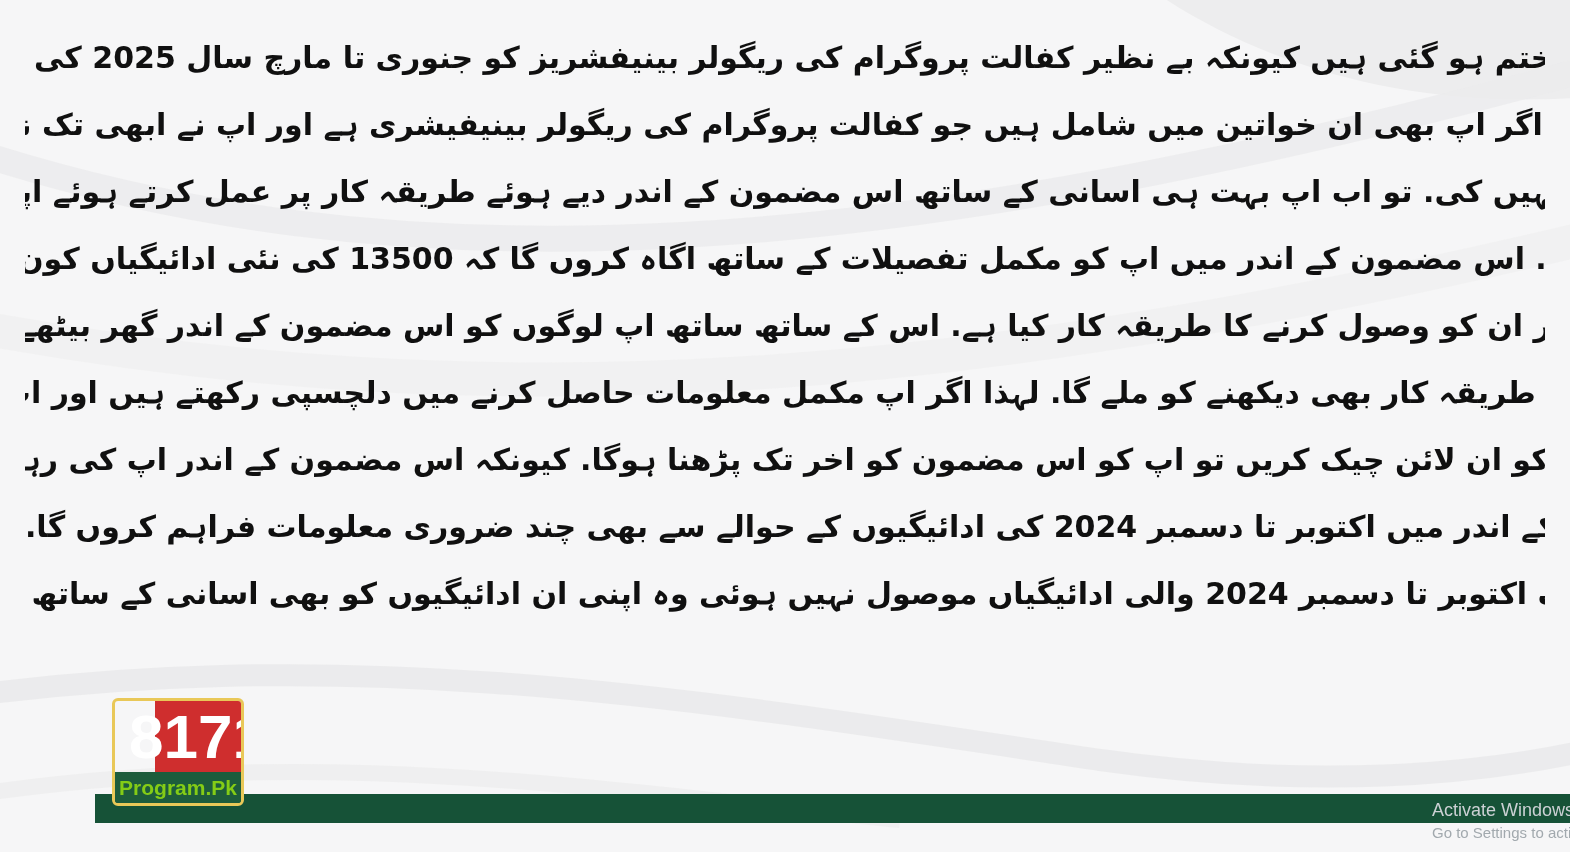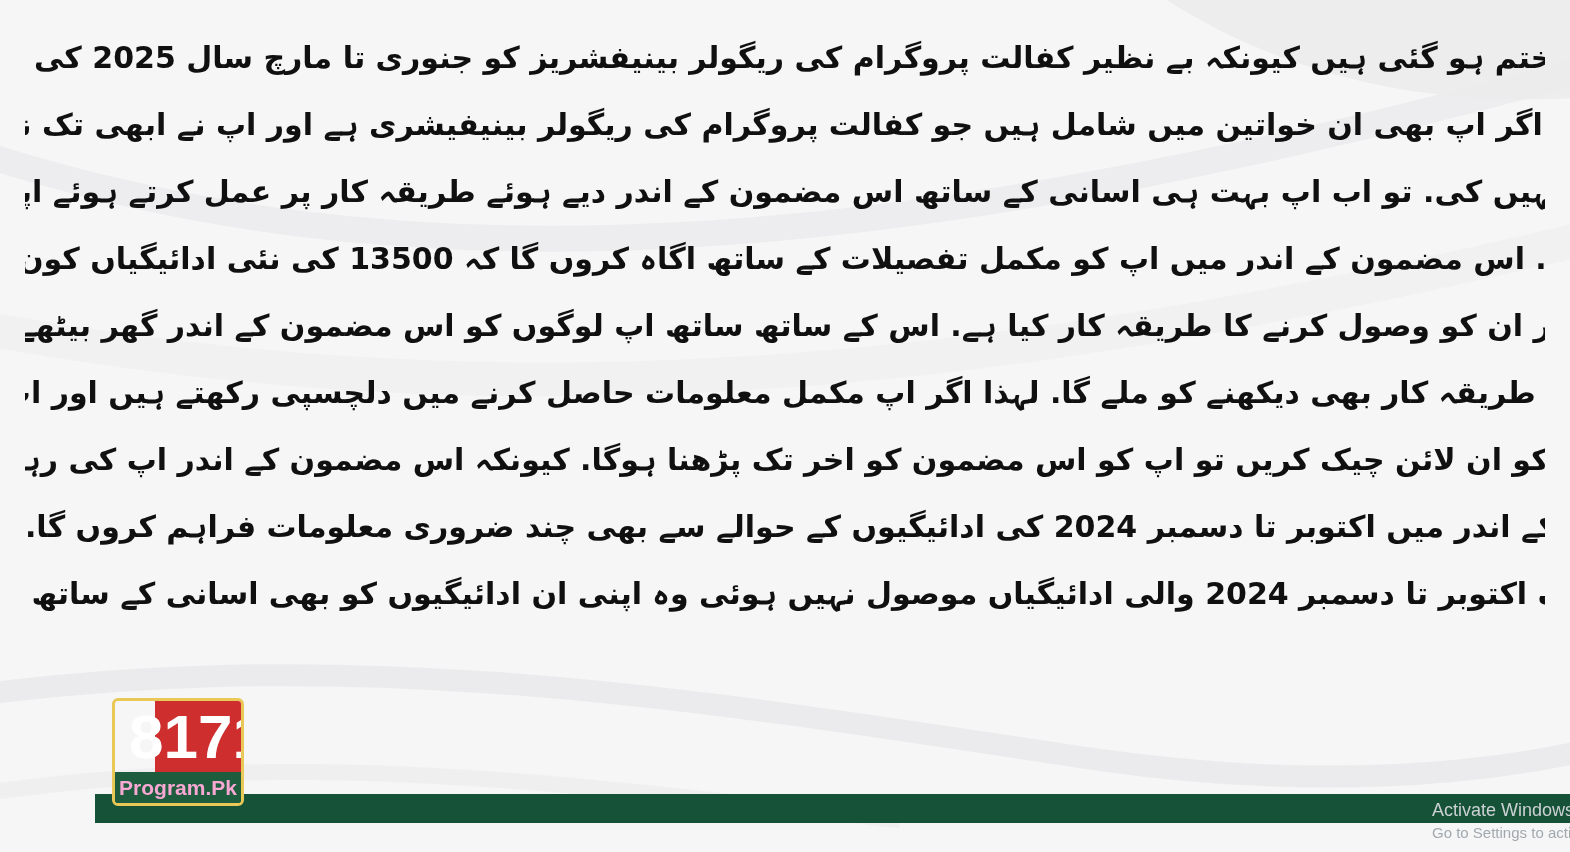--- a/index.html
+++ b/index.html
@@ -68,21 +68,21 @@
     font-weight: 800;
     font-family: "Liberation Sans", sans-serif;
     margin-left: 40px;
   }
   .logo-bottom {
     flex: 1;
     background: #1d5c3c;
     display: flex;
     align-items: center;
     justify-content: center;
-    color: #f9a8d4;
+    color: #84cc16;
     font-size: 21px;
     font-weight: 700;
     font-family: "Liberation Sans", sans-serif;
   }
   .footer-bar {
     position: absolute;
     left: 95px;
     right: 0;
     top: 794px;
     height: 29px;

